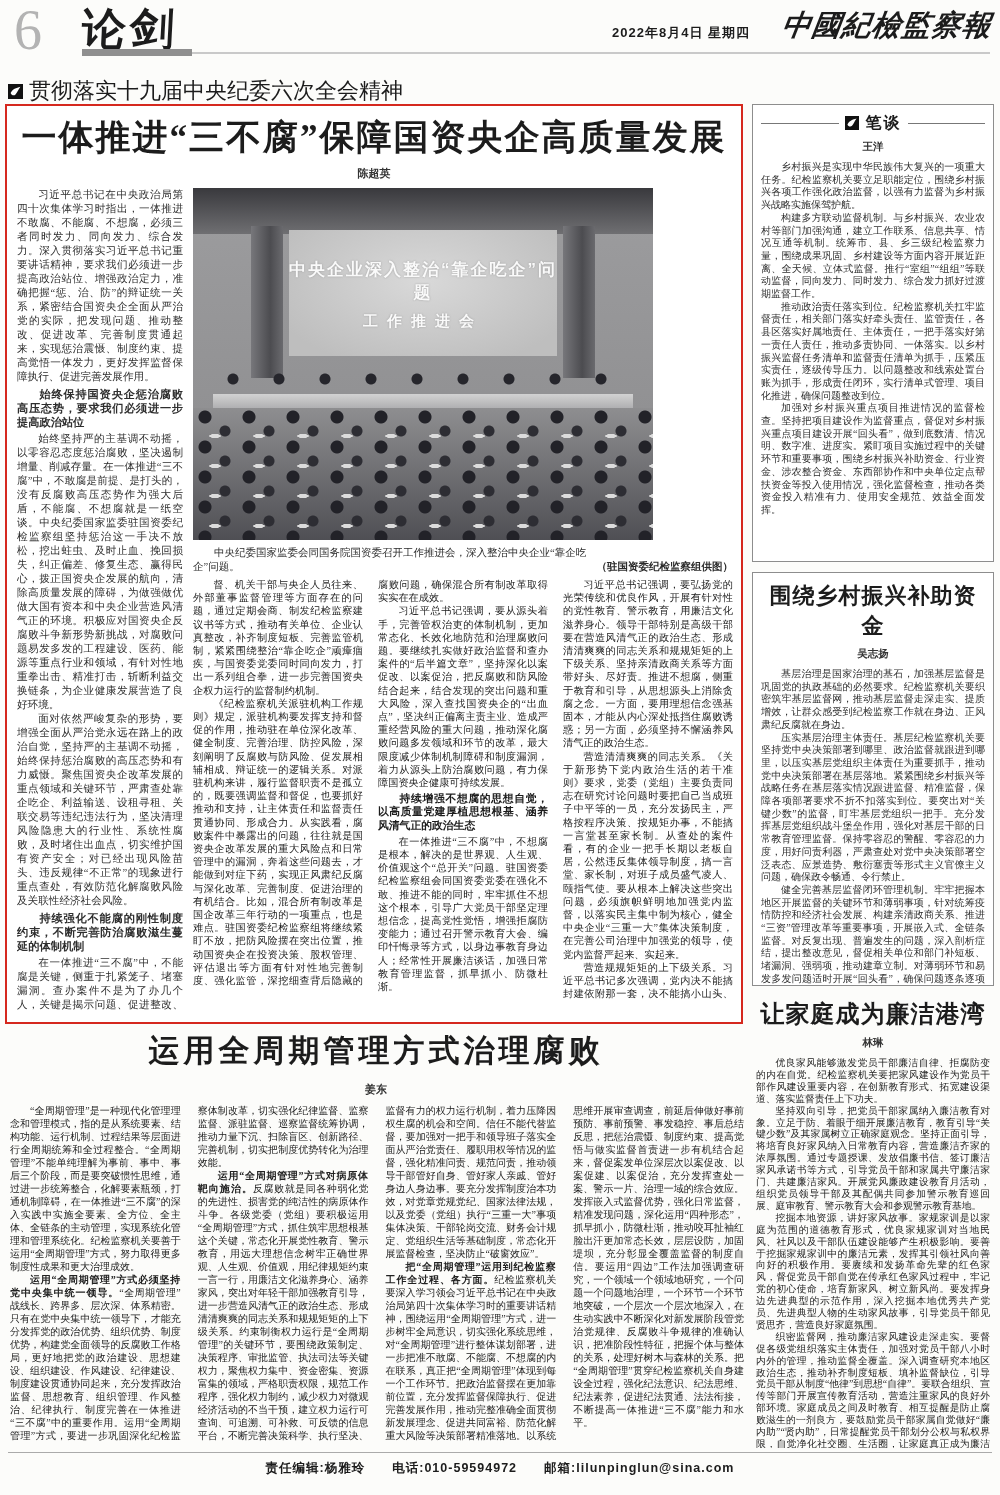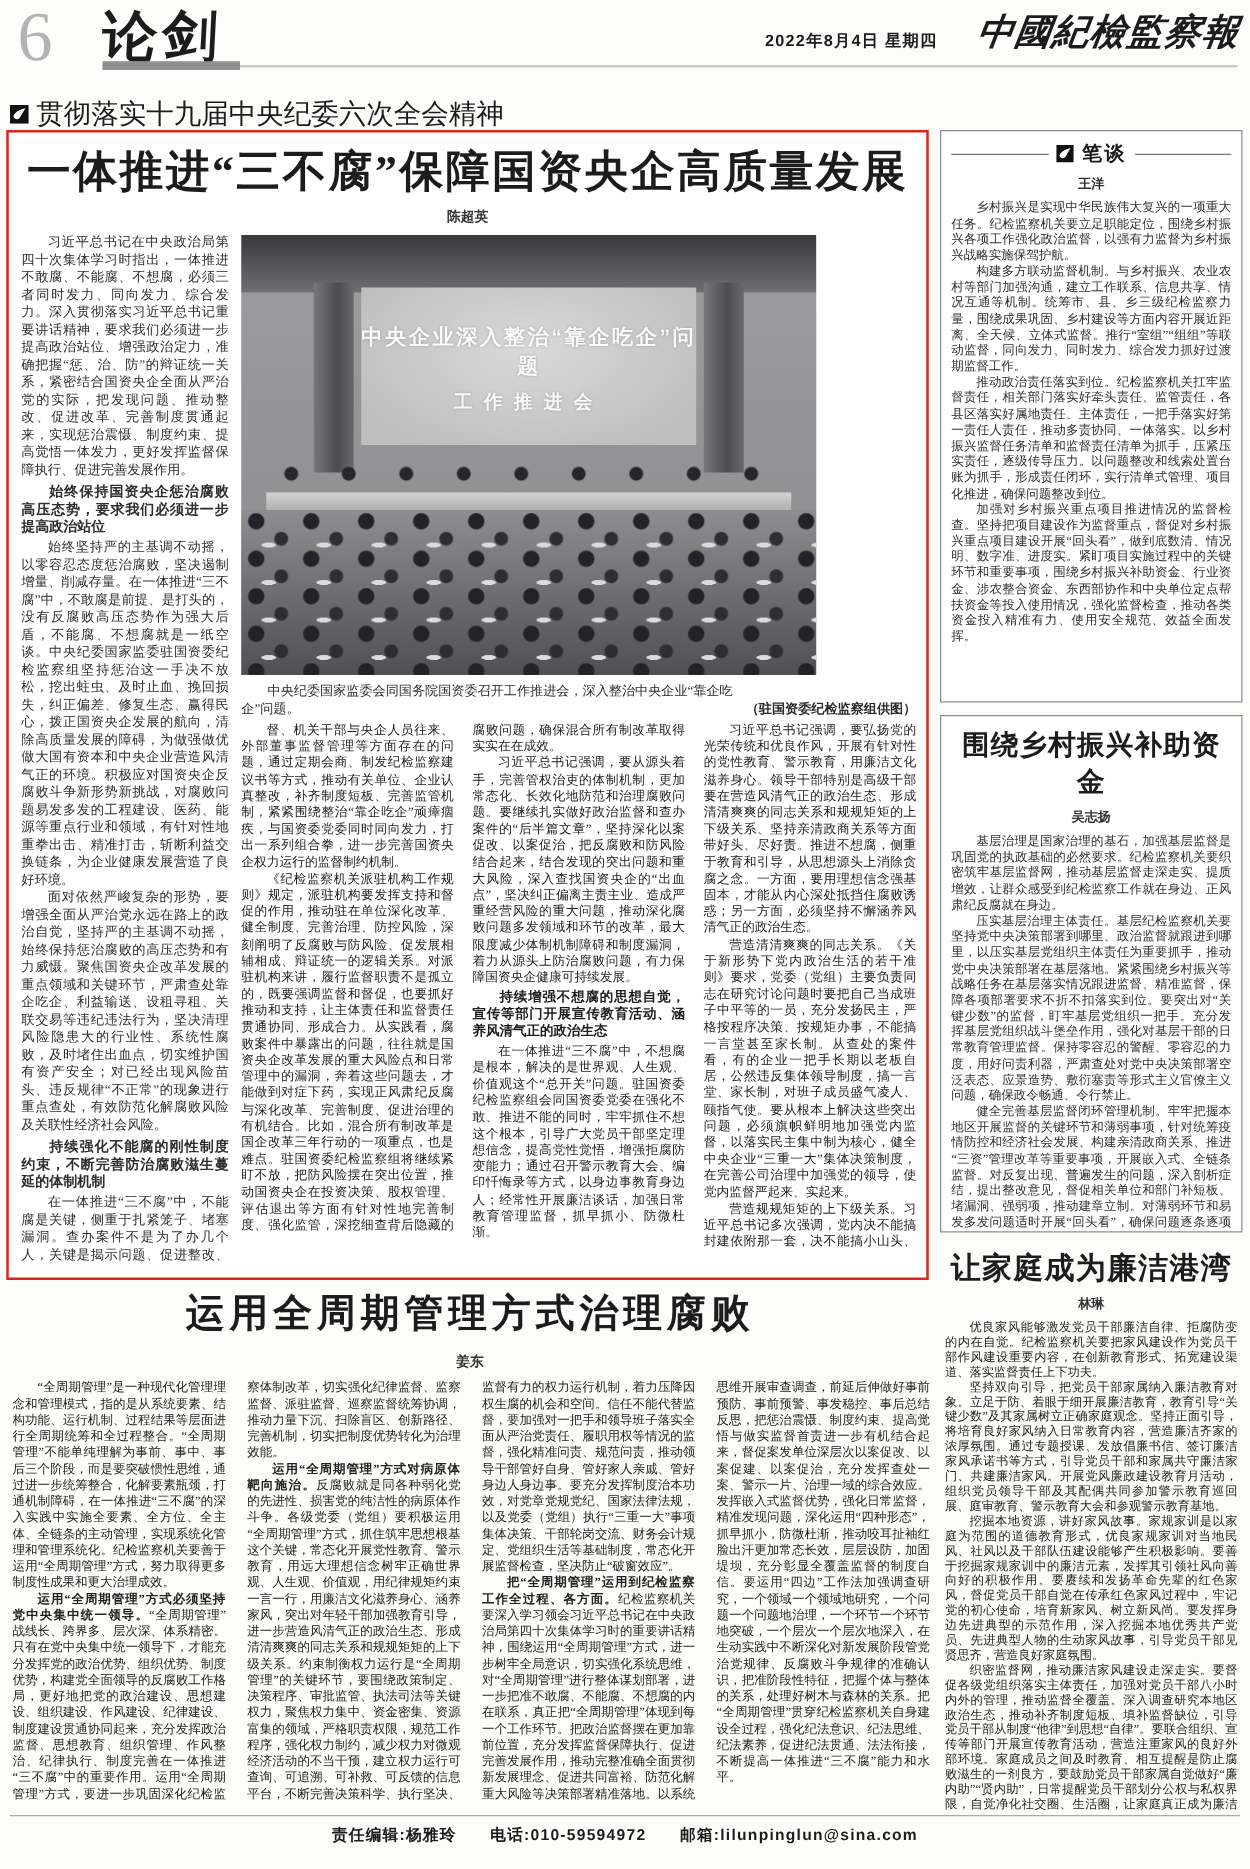--- a/index.html
+++ b/index.html
@@ -134,21 +134,21 @@
 
   <div class="abs caption-row">
     <span class="caption-text">中央纪委国家监委会同国务院国资委召开工作推进会，深入整治中央企业“靠企吃企”问题。</span>
     <span class="caption-credit">（驻国资委纪检监察组供图）</span>
   </div>
 
   <div class="abs main-cols">
       <p class="">督、机关干部与央企人员往来、外部董事监督管理等方面存在的问题，通过定期会商、制发纪检监察建议书等方式，推动有关单位、企业认真整改，补齐制度短板、完善监管机制，紧紧围绕整治“靠企吃企”顽瘴痼疾，与国资委党委同时同向发力，打出一系列组合拳，进一步完善国资央企权力运行的监督制约机制。</p>
       <p class="">《纪检监察机关派驻机构工作规则》规定，派驻机构要发挥支持和督促的作用，推动驻在单位深化改革、健全制度、完善治理、防控风险，深刻阐明了反腐败与防风险、促发展相辅相成、辩证统一的逻辑关系。对派驻机构来讲，履行监督职责不是孤立的，既要强调监督和督促，也要抓好推动和支持，让主体责任和监督责任贯通协同、形成合力。从实践看，腐败案件中暴露出的问题，往往就是国资央企改革发展的重大风险点和日常管理中的漏洞，奔着这些问题去，才能做到对症下药，实现正风肃纪反腐与深化改革、完善制度、促进治理的有机结合。比如，混合所有制改革是国企改革三年行动的一项重点，也是难点。驻国资委纪检监察组将继续紧盯不放，把防风险摆在突出位置，推动国资央企在投资决策、股权管理、评估退出等方面有针对性地完善制度、强化监管，深挖细查背后隐藏的腐败问题，确保混合所有制改革取得实实在在成效。</p>
       <p class="">习近平总书记强调，要从源头着手，完善管权治吏的体制机制，更加常态化、长效化地防范和治理腐败问题。要继续扎实做好政治监督和查办案件的“后半篇文章”，坚持深化以案促改、以案促治，把反腐败和防风险结合起来，结合发现的突出问题和重大风险，深入查找国资央企的“出血点”，坚决纠正偏离主责主业、造成严重经营风险的重大问题，推动深化腐败问题多发领域和环节的改革，最大限度减少体制机制障碍和制度漏洞，着力从源头上防治腐败问题，有力保障国资央企健康可持续发展。</p>
-      <p class="subhead">持续增强不想腐的思想自觉，宣传等部门开展宣传教育活动、涵养风清气正的政治生态</p>
+      <p class="subhead">持续增强不想腐的思想自觉，以高质量党建厚植思想根基、涵养风清气正的政治生态</p>
       <p class="">在一体推进“三不腐”中，不想腐是根本，解决的是世界观、人生观、价值观这个“总开关”问题。驻国资委纪检监察组会同国资委党委在强化不敢、推进不能的同时，牢牢抓住不想这个根本，引导广大党员干部坚定理想信念，提高党性觉悟，增强拒腐防变能力；通过召开警示教育大会、编印忏悔录等方式，以身边事教育身边人；经常性开展廉洁谈话，加强日常教育管理监督，抓早抓小、防微杜渐。</p>
       <p class="">习近平总书记强调，要弘扬党的光荣传统和优良作风，开展有针对性的党性教育、警示教育，用廉洁文化滋养身心。领导干部特别是高级干部要在营造风清气正的政治生态、形成清清爽爽的同志关系和规规矩矩的上下级关系、坚持亲清政商关系等方面带好头、尽好责。推进不想腐，侧重于教育和引导，从思想源头上消除贪腐之念。一方面，要用理想信念强基固本，才能从内心深处抵挡住腐败诱惑；另一方面，必须坚持不懈涵养风清气正的政治生态。</p>
       <p class="">营造清清爽爽的同志关系。《关于新形势下党内政治生活的若干准则》要求，党委（党组）主要负责同志在研究讨论问题时要把自己当成班子中平等的一员，充分发扬民主，严格按程序决策、按规矩办事，不能搞一言堂甚至家长制。从查处的案件看，有的企业一把手长期以老板自居，公然违反集体领导制度，搞一言堂、家长制，对班子成员盛气凌人、颐指气使。要从根本上解决这些突出问题，必须旗帜鲜明地加强党内监督，以落实民主集中制为核心，健全中央企业“三重一大”集体决策制度，在完善公司治理中加强党的领导，使党内监督严起来、实起来。</p>
       <p class="">营造规规矩矩的上下级关系。习近平总书记多次强调，党内决不能搞封建依附那一套，决不能搞小山头、小圈子、小团伙那一套。从查处的案件来看，有的企业领导人员拉帮结派、任人唯亲，把上下级关系异化为江湖关系、依附关系。有的企业领导班子成员兼任下属单位一把手，在下属单位具有说一不二的绝对权威，把下属单位变成了“自留地”。扭转这些不正之风，关键是要推动国资央企全面贯彻新时代党的组织路线，严把德才标准，坚持公正选人用人。严明纪律规矩，坚决抵制拉拉扯扯、吹吹拍拍等歪风邪气，推进党内关系正常化、纯洁化。</p>
     </div>
 </div>
 
 <div class="abs side-art1">
   <div class="bitan-row">
     <span class="line"></span>

